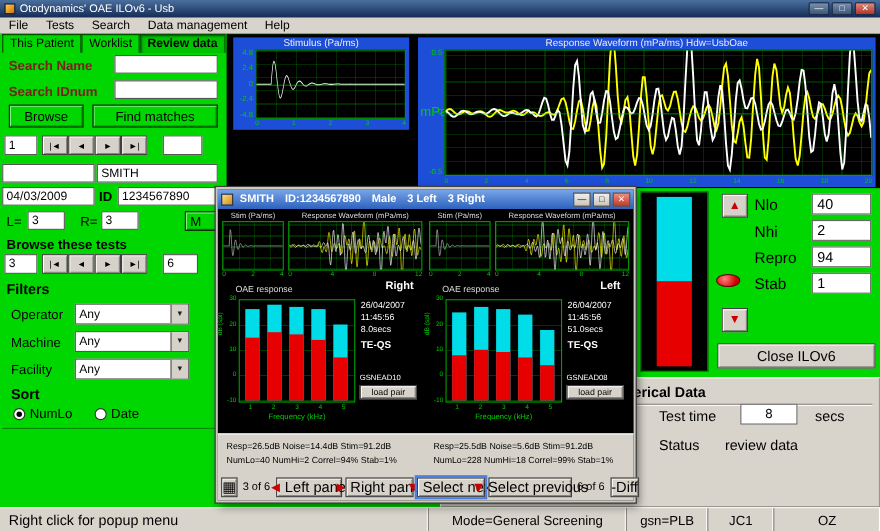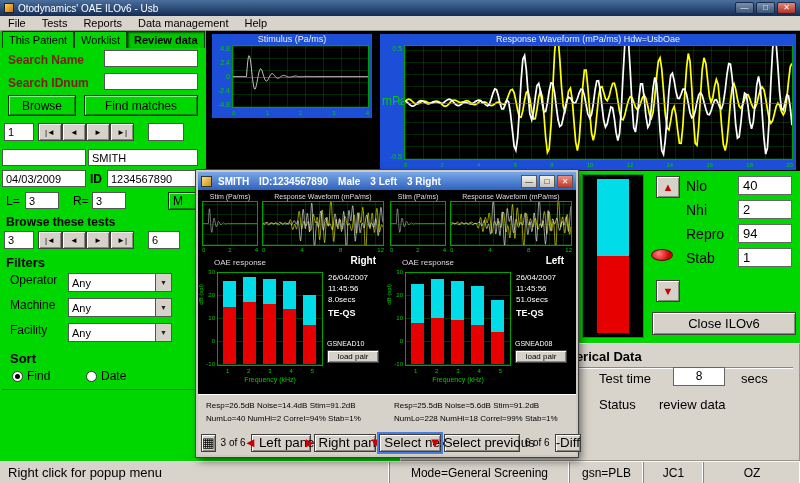--- a/index.html
+++ b/index.html
@@ -19,21 +19,21 @@
 .gbtn{position:absolute;background:#00d600;border:1px solid #003000;box-shadow:inset 1px 1px 0 rgba(255,255,255,.55),inset -1px -1px 0 rgba(0,80,0,.6);font-size:12px;color:#000;display:flex;align-items:center;justify-content:center;font-family:inherit}
 .wlabel{position:absolute;color:#7f1d1d;font-weight:bold;font-size:12px;white-space:nowrap}
 .blabel{position:absolute;color:#000;font-size:12px;white-space:nowrap}
 
 .left-panel{position:absolute;left:0;top:31px;width:206px;height:430px}
 .tabs{position:absolute;left:2px;top:0;display:flex}
 .tab{font-size:11px;padding:2px 6px;border:1px solid #004400;border-bottom:none;background:#00d600;white-space:nowrap}
 .tab.active{background:#00c400;box-shadow:inset 1px 1px 2px rgba(0,60,0,.7);font-weight:bold}
 .navbtn{position:absolute;width:24px;height:18px;font-size:8px}
 .filter-list{position:absolute;left:0;top:242px;width:206px}
-.filter-row{height:25px;display:flex;}
+.filter-row{height:25px;display:flex;align-items:center}
 .filter-label{display:inline-block;margin-left:10px;width:58px;font-size:12px}
 .combo{display:inline-flex;width:104px;height:19px;background:#fff;border:1px solid #555;align-items:center}
 .combo-val{flex:1;font-size:11px;padding-left:3px}
 .combo-btn{width:16px;height:17px;background:#d6d2ca;border-left:1px solid #555;font-size:7px;display:flex;align-items:center;justify-content:center;color:#222}
 .radio{width:11px;height:11px;border-radius:50%;background:#fff;border:1px solid #333;display:inline-flex;align-items:center;justify-content:center;margin-right:4px;vertical-align:middle}
 .radio-dot{width:5px;height:5px;border-radius:50%;background:#000}
 .lp-divider{position:absolute;left:2px;top:358px;width:196px;height:1px;background:rgba(0,70,0,.55)}
 
 .chart-strip{position:absolute;left:206px;top:31px;width:594px;height:140px;background:#000}
 .chartbox{position:absolute;background:#1d4ed8}
@@ -113,21 +113,21 @@
     <span class="t-title">Otodynamics' OAE ILOv6 - Usb</span>
     <span class="winbtn">—</span>
     <span class="winbtn">□</span>
     <span class="winbtn close">✕</span>
   </div>
 
   <div class="menubar">
 
   <span class="menu-item">File</span>
       <span class="menu-item">Tests</span>
-      <span class="menu-item">Reports</span>
+      <span class="menu-item">Search</span>
       <span class="menu-item">Data management</span>
       <span class="menu-item">Help</span>
     </div>
 
   <div class="left-panel">
     <div class="tabs">
       <span class="tab">This Patient</span>
       <span class="tab">Worklist</span>
       <span class="tab active">Review data</span>
     </div>
@@ -188,21 +188,21 @@
             <span class="combo-val">Any</span>
             <span class="combo-btn">▼</span>
           </span>
         </div>
       </div>
 
     <span class="blabel" style="left:10px;top:320px;font-weight:bold;font-size:13px">Sort</span>
     <span class="blabel" style="left:12px;top:338px">
       <span class="radio">
           <span class="radio-dot"></span>
-        </span><span>Find</span>
+        </span><span>NumLo</span>
     </span>
     <span class="blabel" style="left:86px;top:338px">
       <span class="radio"></span><span>Date</span>
     </span>
     <div class="lp-divider"></div>
   </div>
 
   <div class="chart-strip">
     <div class="chartbox" style="left:6px;top:3px;width:160px;height:84px">
       <div class="c-title">Stimulus (Pa/ms)</div>

